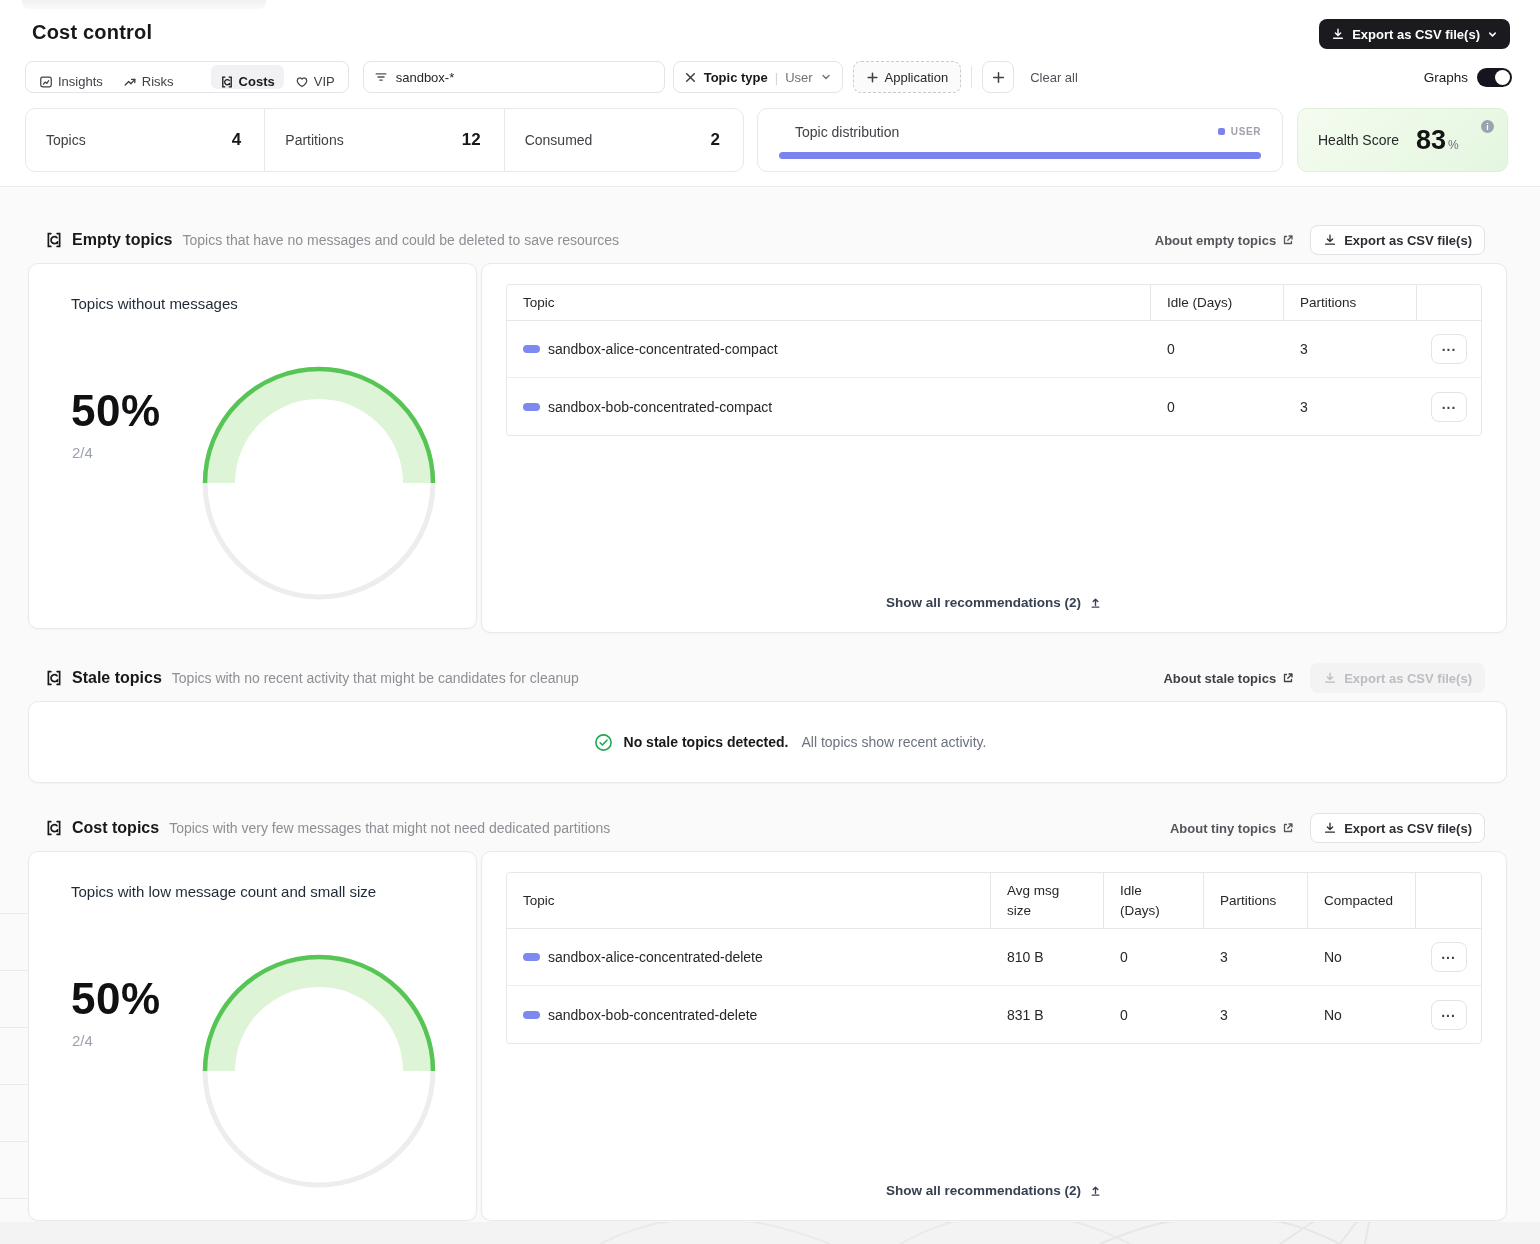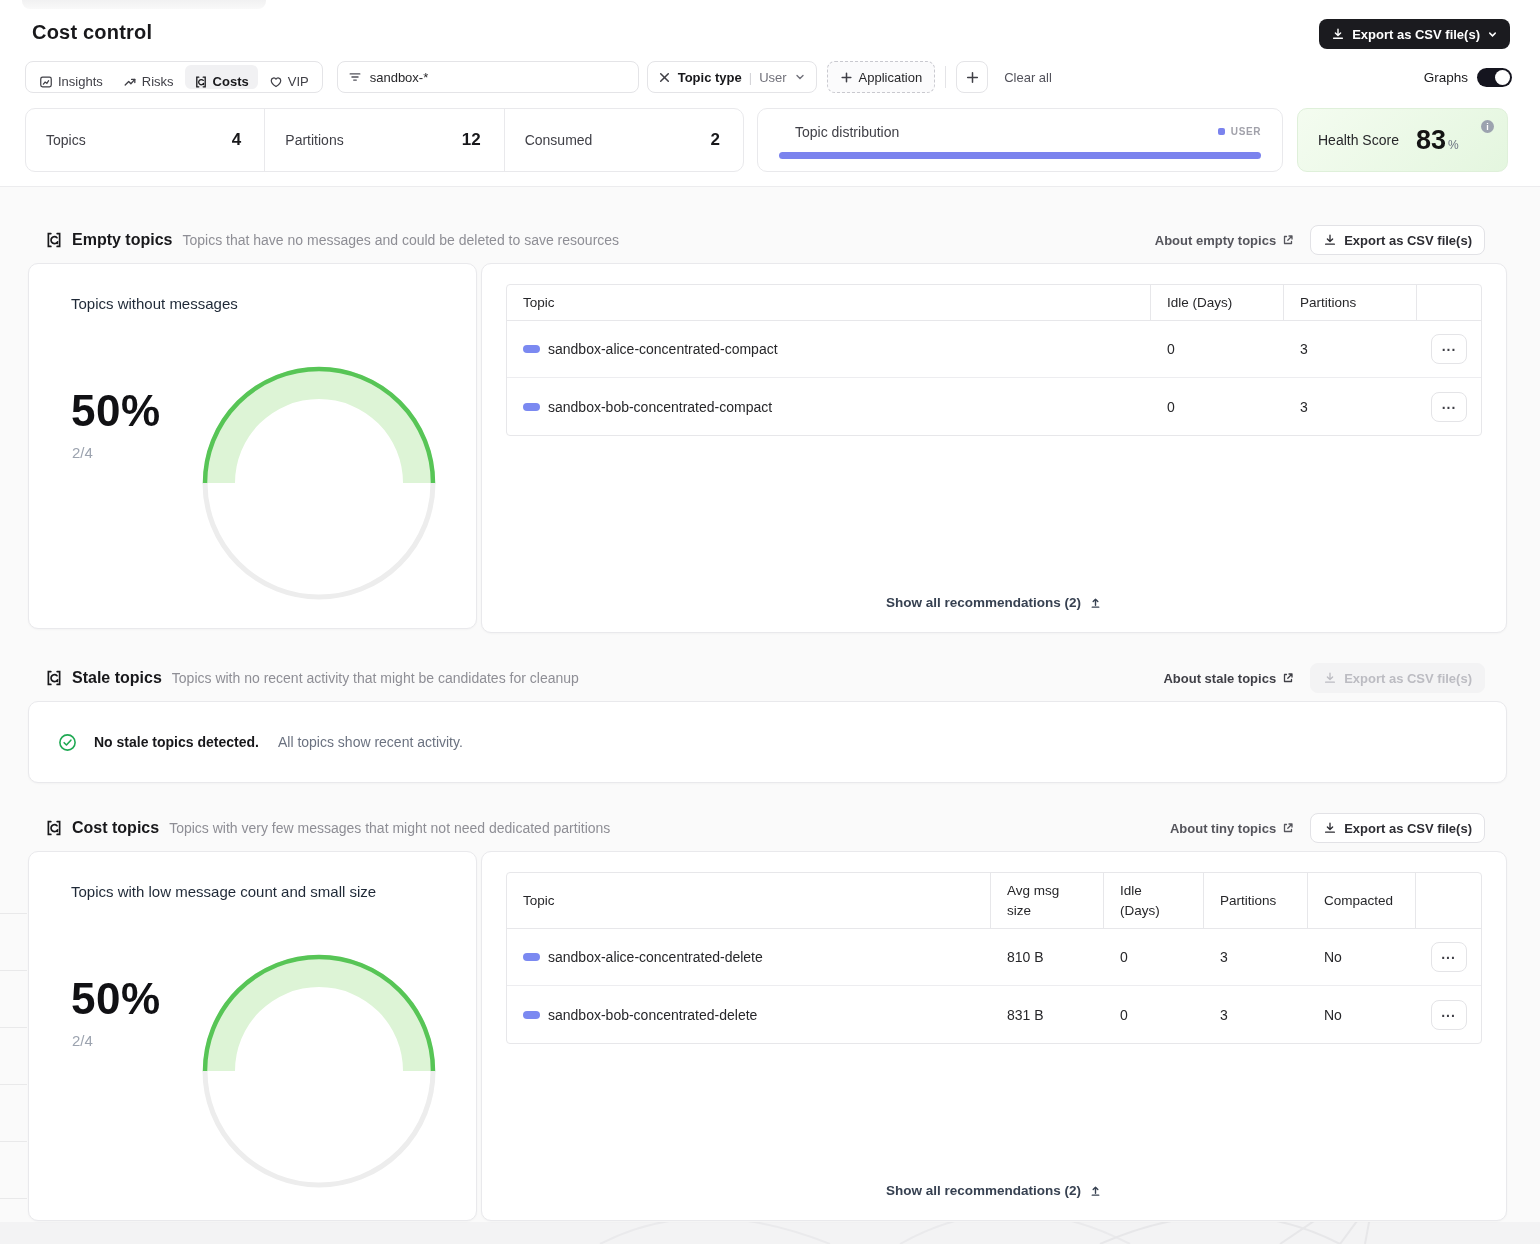--- a/index.html
+++ b/index.html
@@ -17,21 +17,21 @@
   .skeleton-pill { position:absolute; left:22px; top:-7px; width:244px; height:16px; border-radius:8px;
     background:linear-gradient(180deg,#ebebec 0%,#f9f9f9 100%); }
   .page-title { position:absolute; left:16px; top:21px; font-size:20px; font-weight:700; letter-spacing:.2px;margin-left:16px; }
   .btn-dark { position:absolute; right:30px; top:19px; height:30px; display:flex; align-items:center; gap:7px;
     background:#1b1b1f; color:#fff; border:none; border-radius:8px; padding:0 12px; font-size:13px; font-weight:600;
     font-family:inherit; cursor:pointer; }
 
   .filter-row { position:absolute; left:25px; top:61px; right:28px; height:32px; display:flex; align-items:center; }
   .seg { display:flex; align-items:center; height:32px; border:1px solid #e4e4e7; border-radius:8px; background:#fff; padding:0 4px; gap:2px; }
   .seg-item { display:flex; align-items:flex-end; gap:5px; font-size:13px; color:#3f3f46; padding:0 9px; height:24px; border-radius:6px; cursor:pointer; white-space:nowrap; }
-  .seg-item.active { background:#f1f1f3; font-weight:700; color:#18181b; }
+  .seg-item.active { background:#f1f1f3; font-weight:700; color:#18181b;margin-left:26px; }
   .search-box { margin-left:14px; width:302px; height:32px; border:1px solid #e4e4e7; border-radius:8px; background:#fff;
     display:flex; align-items:center; padding:0 10px; gap:8px; }
   .search-box input { border:none; outline:none; font-size:13px; color:#27272a; width:100%; font-family:inherit; background:transparent; }
   .chip { margin-left:8px; height:32px; border:1px solid #e4e4e7; border-radius:8px; background:#fff;
     display:flex; align-items:center; padding:0 10px; gap:7px; font-size:13px; cursor:pointer; }
   .chip .chip-label { font-weight:600; color:#18181b; }
   .chip .chip-sep { color:#d4d4d8; }
   .chip .chip-value { color:#71717a; }
   .chip-dashed { margin-left:10px; height:32px; border:1px dashed #c9c9cf; border-radius:8px; background:#fbfbfc;
     display:flex; align-items:center; padding:0 12px; gap:6px; font-size:13px; color:#27272a; cursor:pointer;text-align:center; }
@@ -98,21 +98,21 @@
   .h36 { height:36px; } .h56 { height:56px; }
   .topic-cell { gap:8px; }
   .topic-pill { width:17px; height:8px; border-radius:4px; background:#7b89f1; flex:none; }
   .cell-action { justify-content:center; padding:0 !important; }
   .btn-ellipsis { width:36px; height:30px; border:1px solid #e4e4e7; border-radius:8px; background:#fff; cursor:pointer;
     font-size:14px; color:#3f3f46; line-height:1; display:flex; align-items:center; justify-content:center; letter-spacing:1px; padding-bottom:6px; font-weight:700;}
   .show-all { position:absolute; bottom:22px; left:0; right:0; display:flex; align-items:center; justify-content:center; gap:8px;
     font-size:13.5px; font-weight:600; color:#374151; cursor:pointer; }
 
   
-  .stale-card { display:flex; align-items:center; padding-left:29px; gap:17px; }
+  .stale-card { display:flex; align-items:center; padding-left:45px; gap:11px;justify-content:center; }
   .stale-bold { font-size:14px; font-weight:700; color:#18181b; }
   .stale-text { font-size:14px; color:#6b7280; margin-left:2px; }
 
   svg { display:block; }
 </style>
 </head>
 <body>
 
 <div class="lower-bg"></div>
 <div class="bottom-strip">

